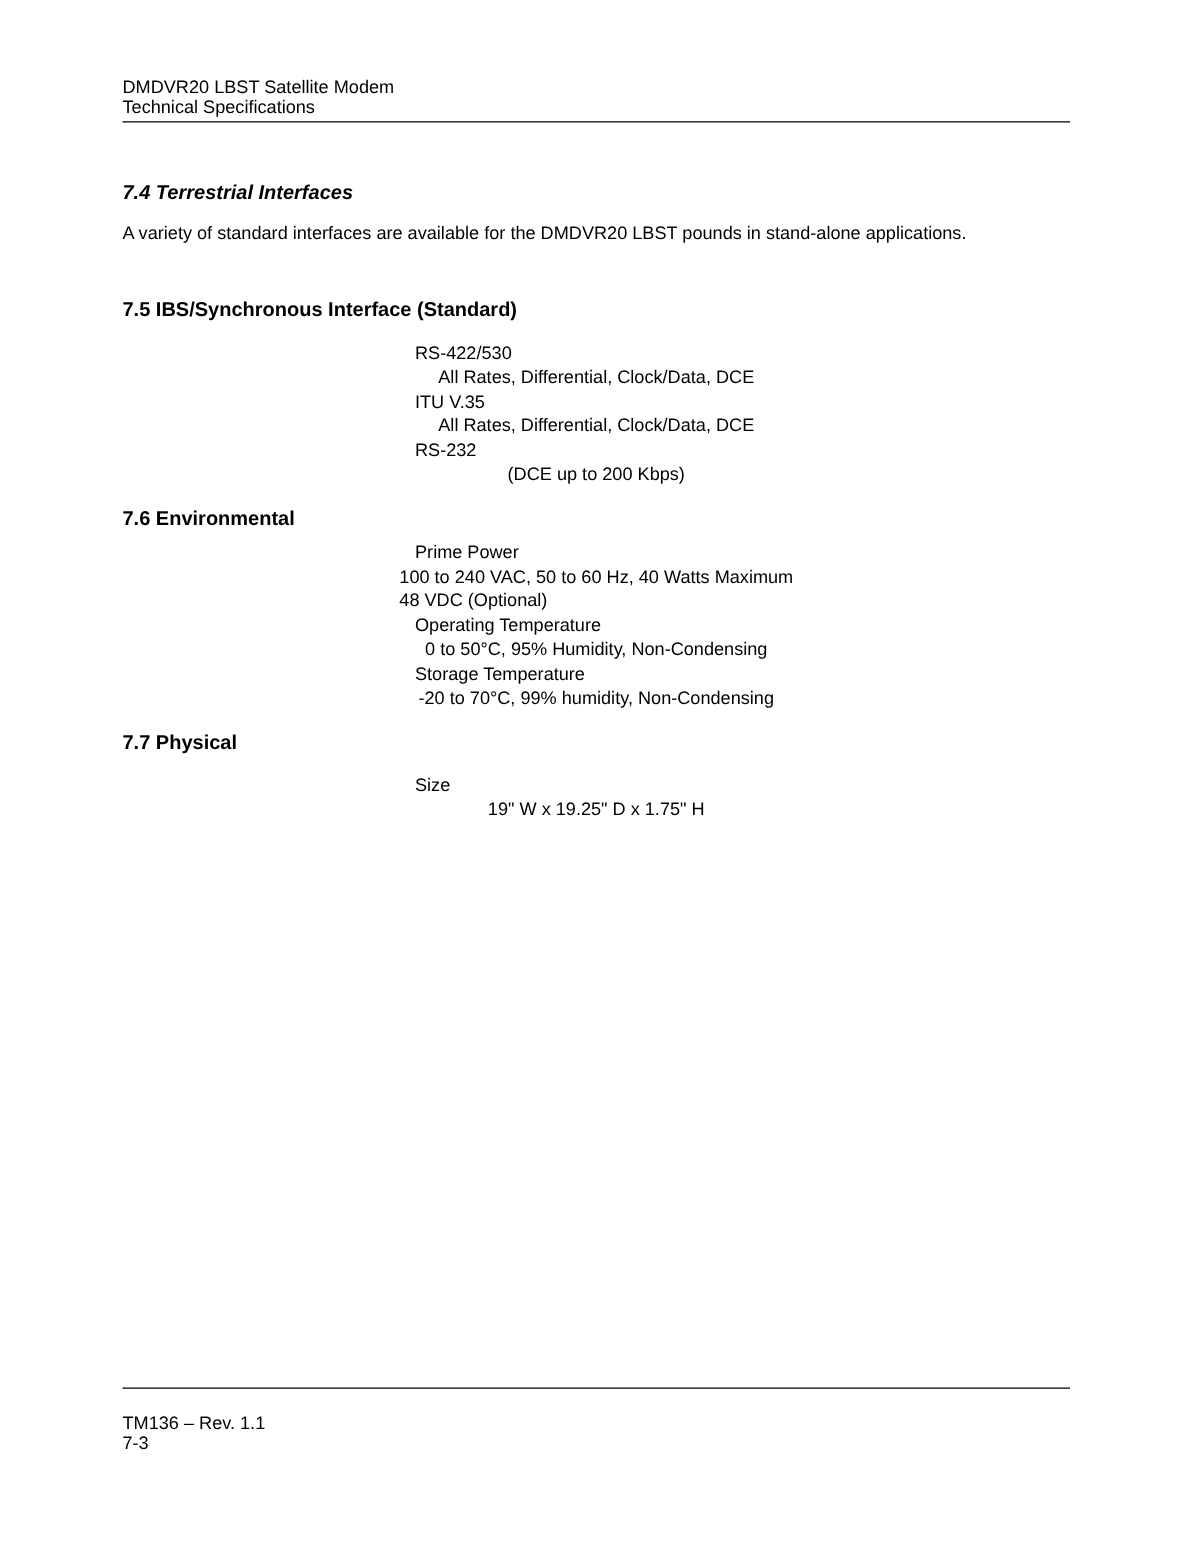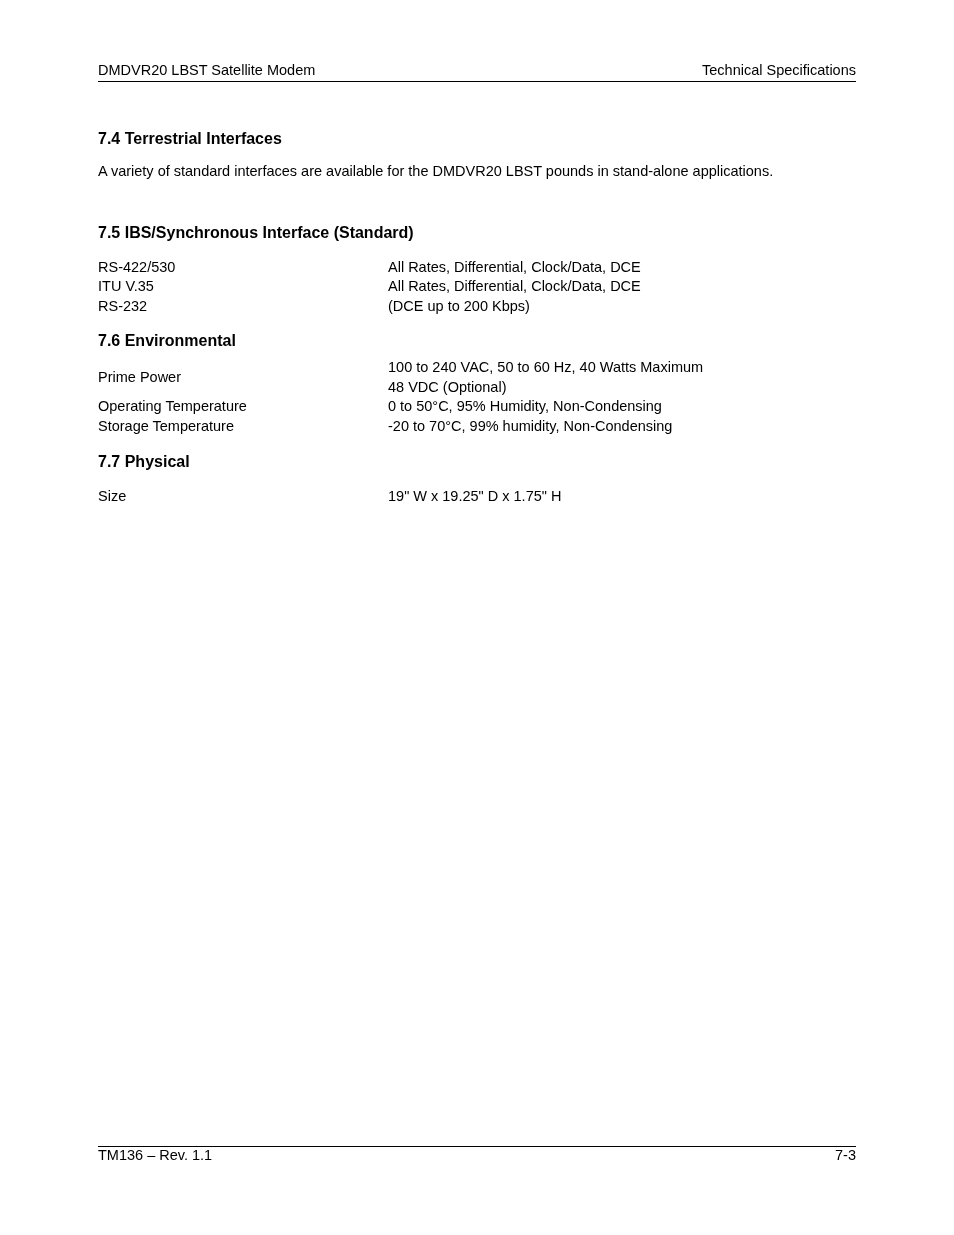--- a/index.html
+++ b/index.html
@@ -1,15 +1,15 @@
 <!DOCTYPE html>
 <html><head>
   <meta charset="utf-8">
   <style>
-    * { margin: 0; padding: 0; box-sizing: border-box; }
+    * { margin: 0; padding: 0; box-sizing: border-box; flex-direction: column; }
     body {
       font-family: Arial, Helvetica, sans-serif;
       font-size: 14.5px;
       color: #000;
       background: #fff;
       width: 954px;
       height: 1235px;
       padding: 54px 98px 40px 98px;
       position: relative;
     }
@@ -20,21 +20,21 @@
       padding-bottom: 3px;
       margin-top: 8px;
     }
     .content { margin-top: 48px; }
     .heading {
       font-weight: bold;
       font-size: 16px;
       margin-top: 28px;
       margin-bottom: 12px;
     }
-    .heading:first-child { margin-top: 4px; }
+    .heading:first-child { margin-top: 4px; font-style: italic; }
     .paragraph {
       line-height: 1.35;
       margin-bottom: 8px;
     }
     .spec-row {
       display: flex;
       align-items: center;
       line-height: 1.35;
     }
     .spec-label {
@@ -46,21 +46,21 @@
     .h74 { margin-bottom: 14px; }
     .h75 { margin-top: 42px; margin-bottom: 16px; }
     .h76 { margin-top: 16px; margin-bottom: 8px; }
     .h77 { margin-top: 16px; margin-bottom: 16px; }
     .footer {
       position: absolute;
       left: 98px;
       right: 98px;
       bottom: 72px;
       border-top: 1px solid #000;
-      padding-top: 0;
+      padding-top: 20px;
       display: flex;
       justify-content: space-between;
     }
   </style>
 </head>
 <body>
 
 <div class="header">
   <span>DMDVR20 LBST Satellite Modem</span>
   <span>Technical Specifications</span>

